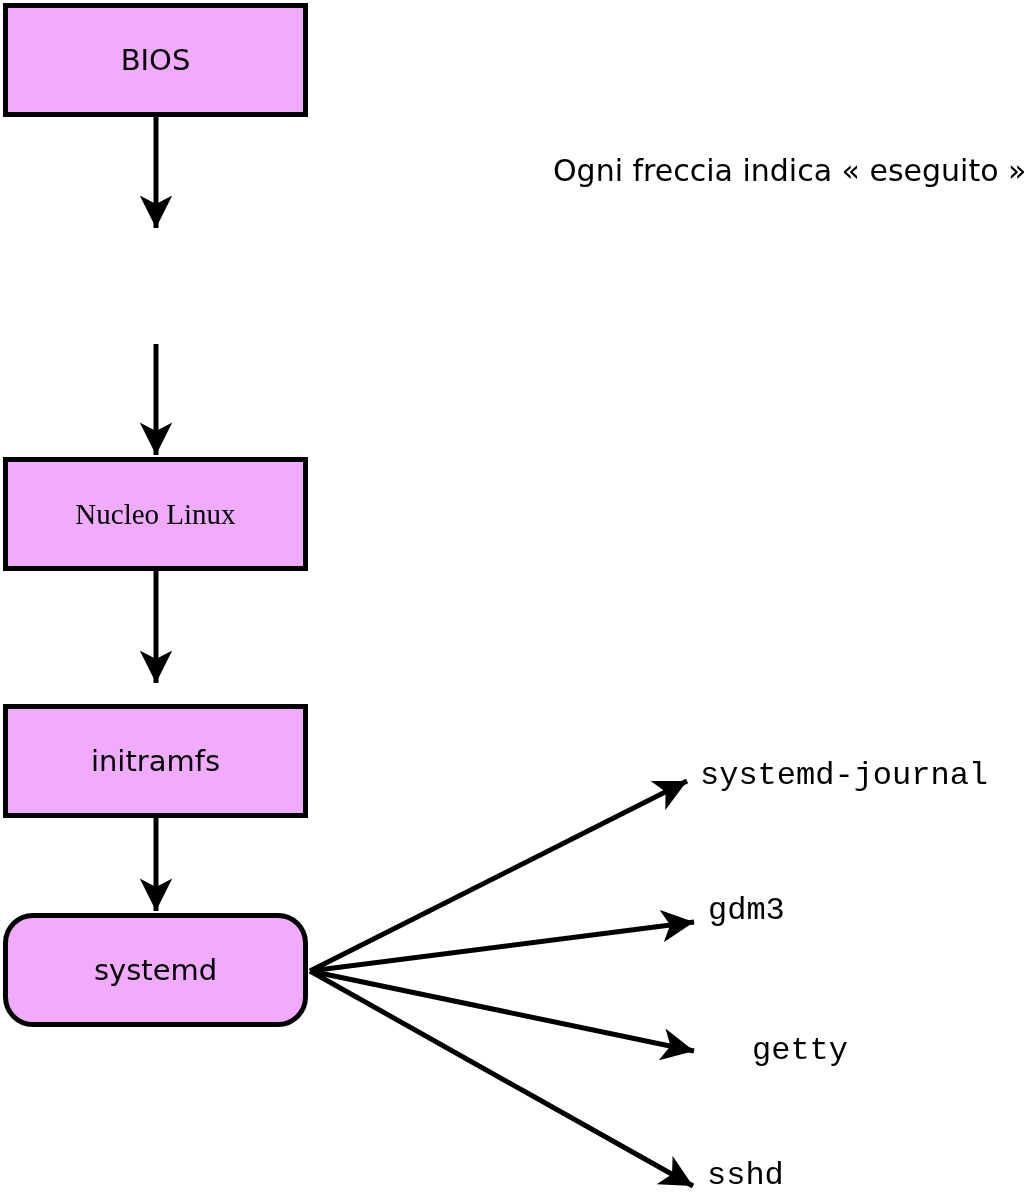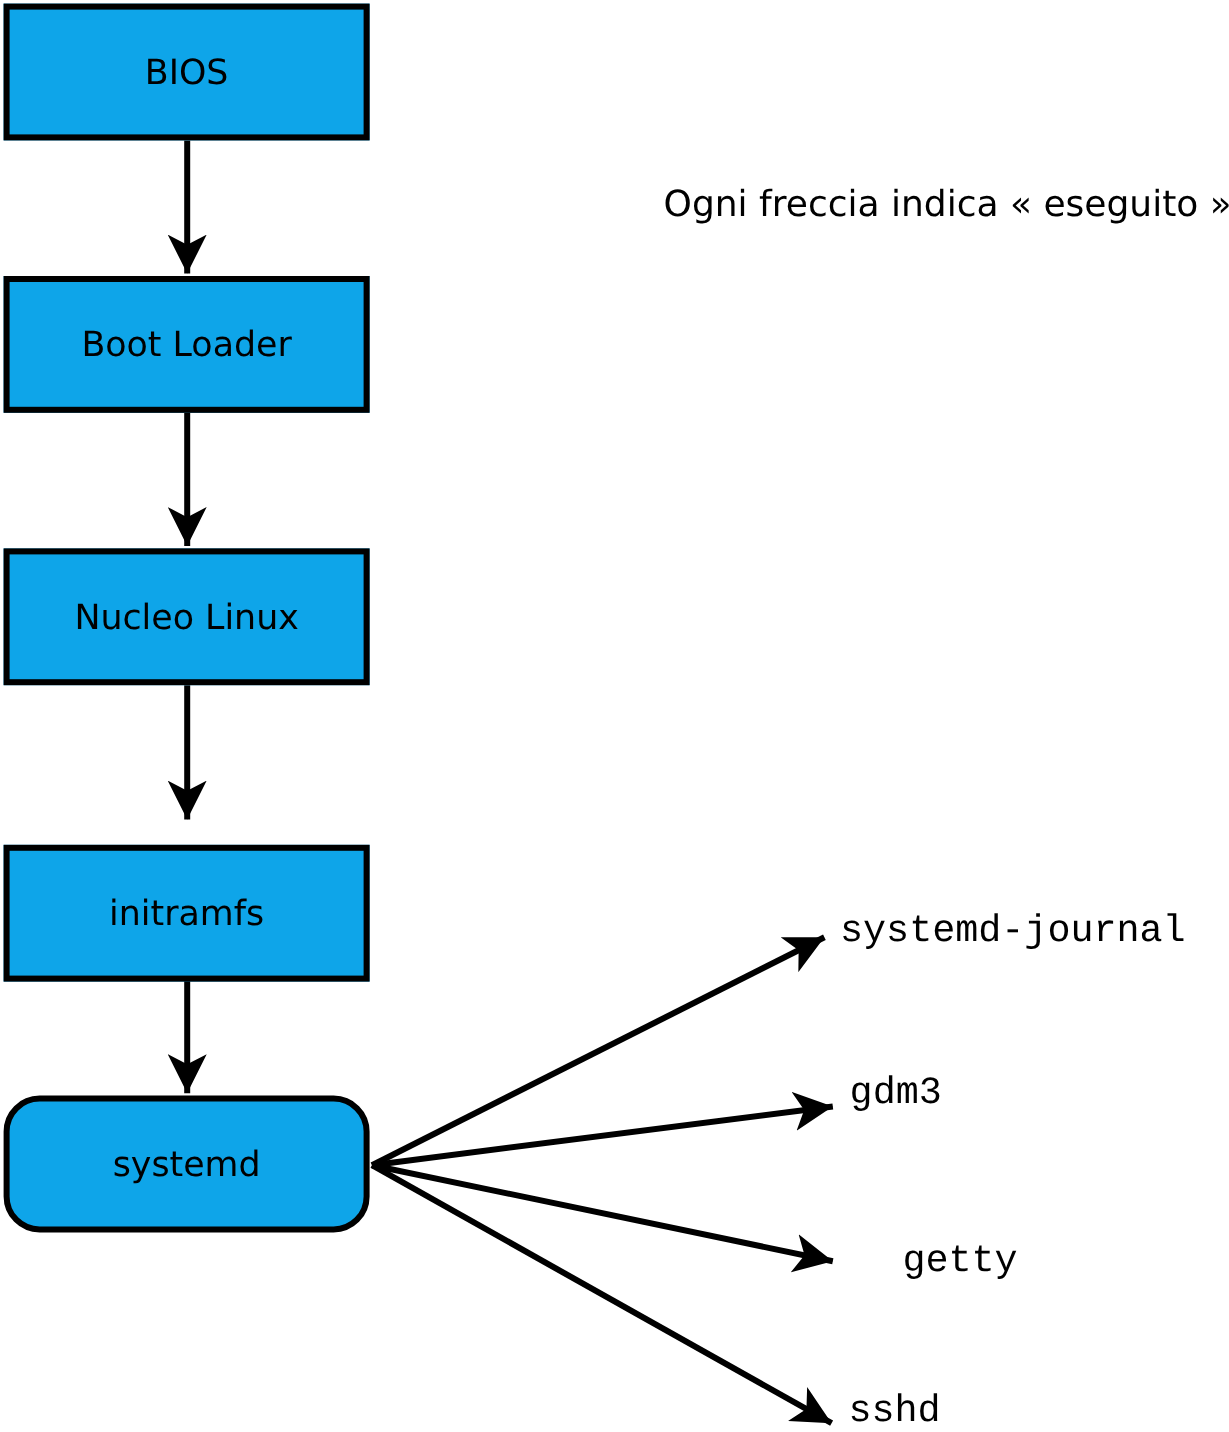--- a/index.html
+++ b/index.html
@@ -16,31 +16,31 @@
     font-family: "DejaVu Sans", sans-serif;
     color: #000000;
   }
   .node {
     position: absolute;
     left: 3px;
     width: 305px;
     height: 114px;
     box-sizing: border-box;
     border: 5px solid #000000;
-    background: #0ea5e9;
+    background: #f0abfc;
     display: flex;
     align-items: center;
     justify-content: center;
     font-size: 29px;
     line-height: 1;
     white-space: nowrap;
   }
   .node-bios      { top: 3px; }
   .node-bootload  { top: 230px; }
-  .node-kernel    { top: 457px; }
+  .node-kernel    { top: 457px; font-family: Liberation Serif, serif; }
   .node-initramfs { top: 704px; }
   .node-systemd   { top: 913px; border-radius: 30px; }
 
   .caption {
     position: absolute;
     left: 553px;
     top: 153px;
     font-size: 30px;
     line-height: 36px;
     white-space: nowrap;
@@ -90,23 +90,20 @@
     <line x1="310" y1="971" x2="687" y2="781" marker-end="url(#ah)"></line>
     <line x1="310" y1="971" x2="694" y2="922" marker-end="url(#ah)"></line>
     <line x1="310" y1="971" x2="694" y2="1051" marker-end="url(#ah)"></line>
     <line x1="310" y1="971" x2="693" y2="1186" marker-end="url(#ah)"></line>
   </svg>
 
   <div class="node node-bios">
     <span>BIOS</span>
   </div>
 
-  <div class="node node-bootload">
-    <span>Boot Loader</span>
-  </div>
 
   <div class="node node-kernel">
     <span>Nucleo Linux</span>
   </div>
 
   <div class="node node-initramfs">
     <span>initramfs</span>
   </div>
 
   <div class="node node-systemd">

